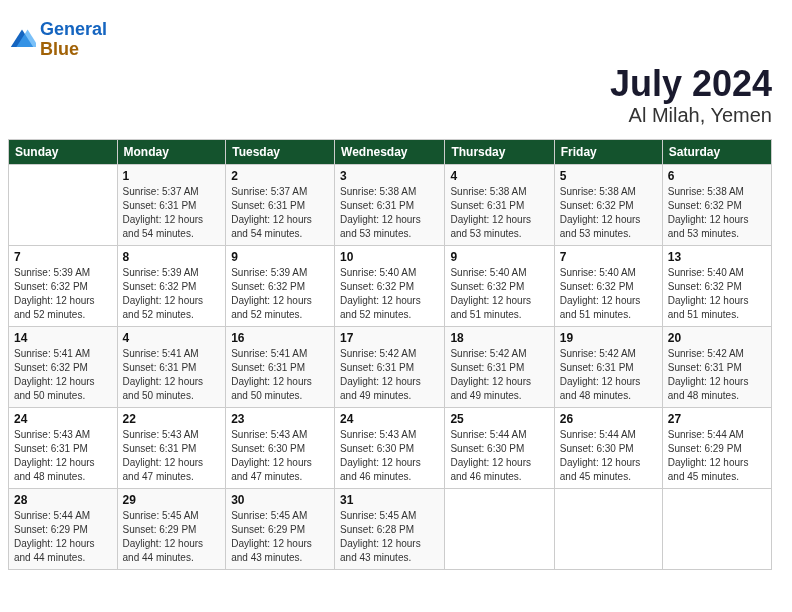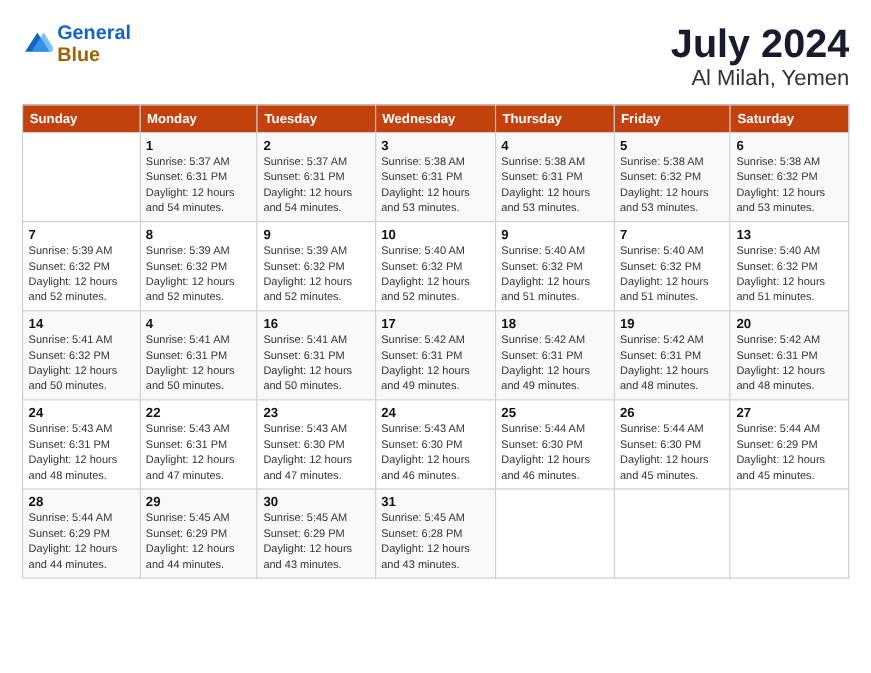--- a/index.html
+++ b/index.html
@@ -6,21 +6,21 @@
     body {
       font-family: Arial, sans-serif;
       background: #fff;
       width: 792px;
       height: 612px;
       overflow: hidden;
     }
     .page {
       width: 792px;
       height: 612px;
-      padding: 20px 20px 10px 20px;
+      padding: 20px 20px 10px 8px;
       background: #fff;
     }
     .header {
       display: flex;
       justify-content: space-between;
       align-items: flex-start;
       margin-bottom: 12px;
     }
     .logo {
       display: flex;
@@ -35,38 +35,39 @@
     }
     .logo-text span {
       color: #1565c0;
     }
     .logo-icon {
       width: 28px;
       height: 28px;
     }
     .title-block {
       text-align: right;
+      margin-top: 44px;
     }
     .main-title {
       font-size: 36px;
       font-weight: bold;
       color: #1a1a2e;
       line-height: 1.1;
     }
     .sub-title {
       font-size: 20px;
       color: #333;
     }
     table {
       width: 100%;
       border-collapse: collapse;
       font-size: 10.5px;
     }
     thead tr th {
-      background-color: #c2410c;
+      background-color: #14532d;
       color: #fff;
       padding: 5px 6px;
       text-align: left;
       font-size: 12px;
       font-weight: bold;
       border: 1px solid #ccc;
     }
     tbody tr td {
       border: 1px solid #ccc;
       vertical-align: top;

